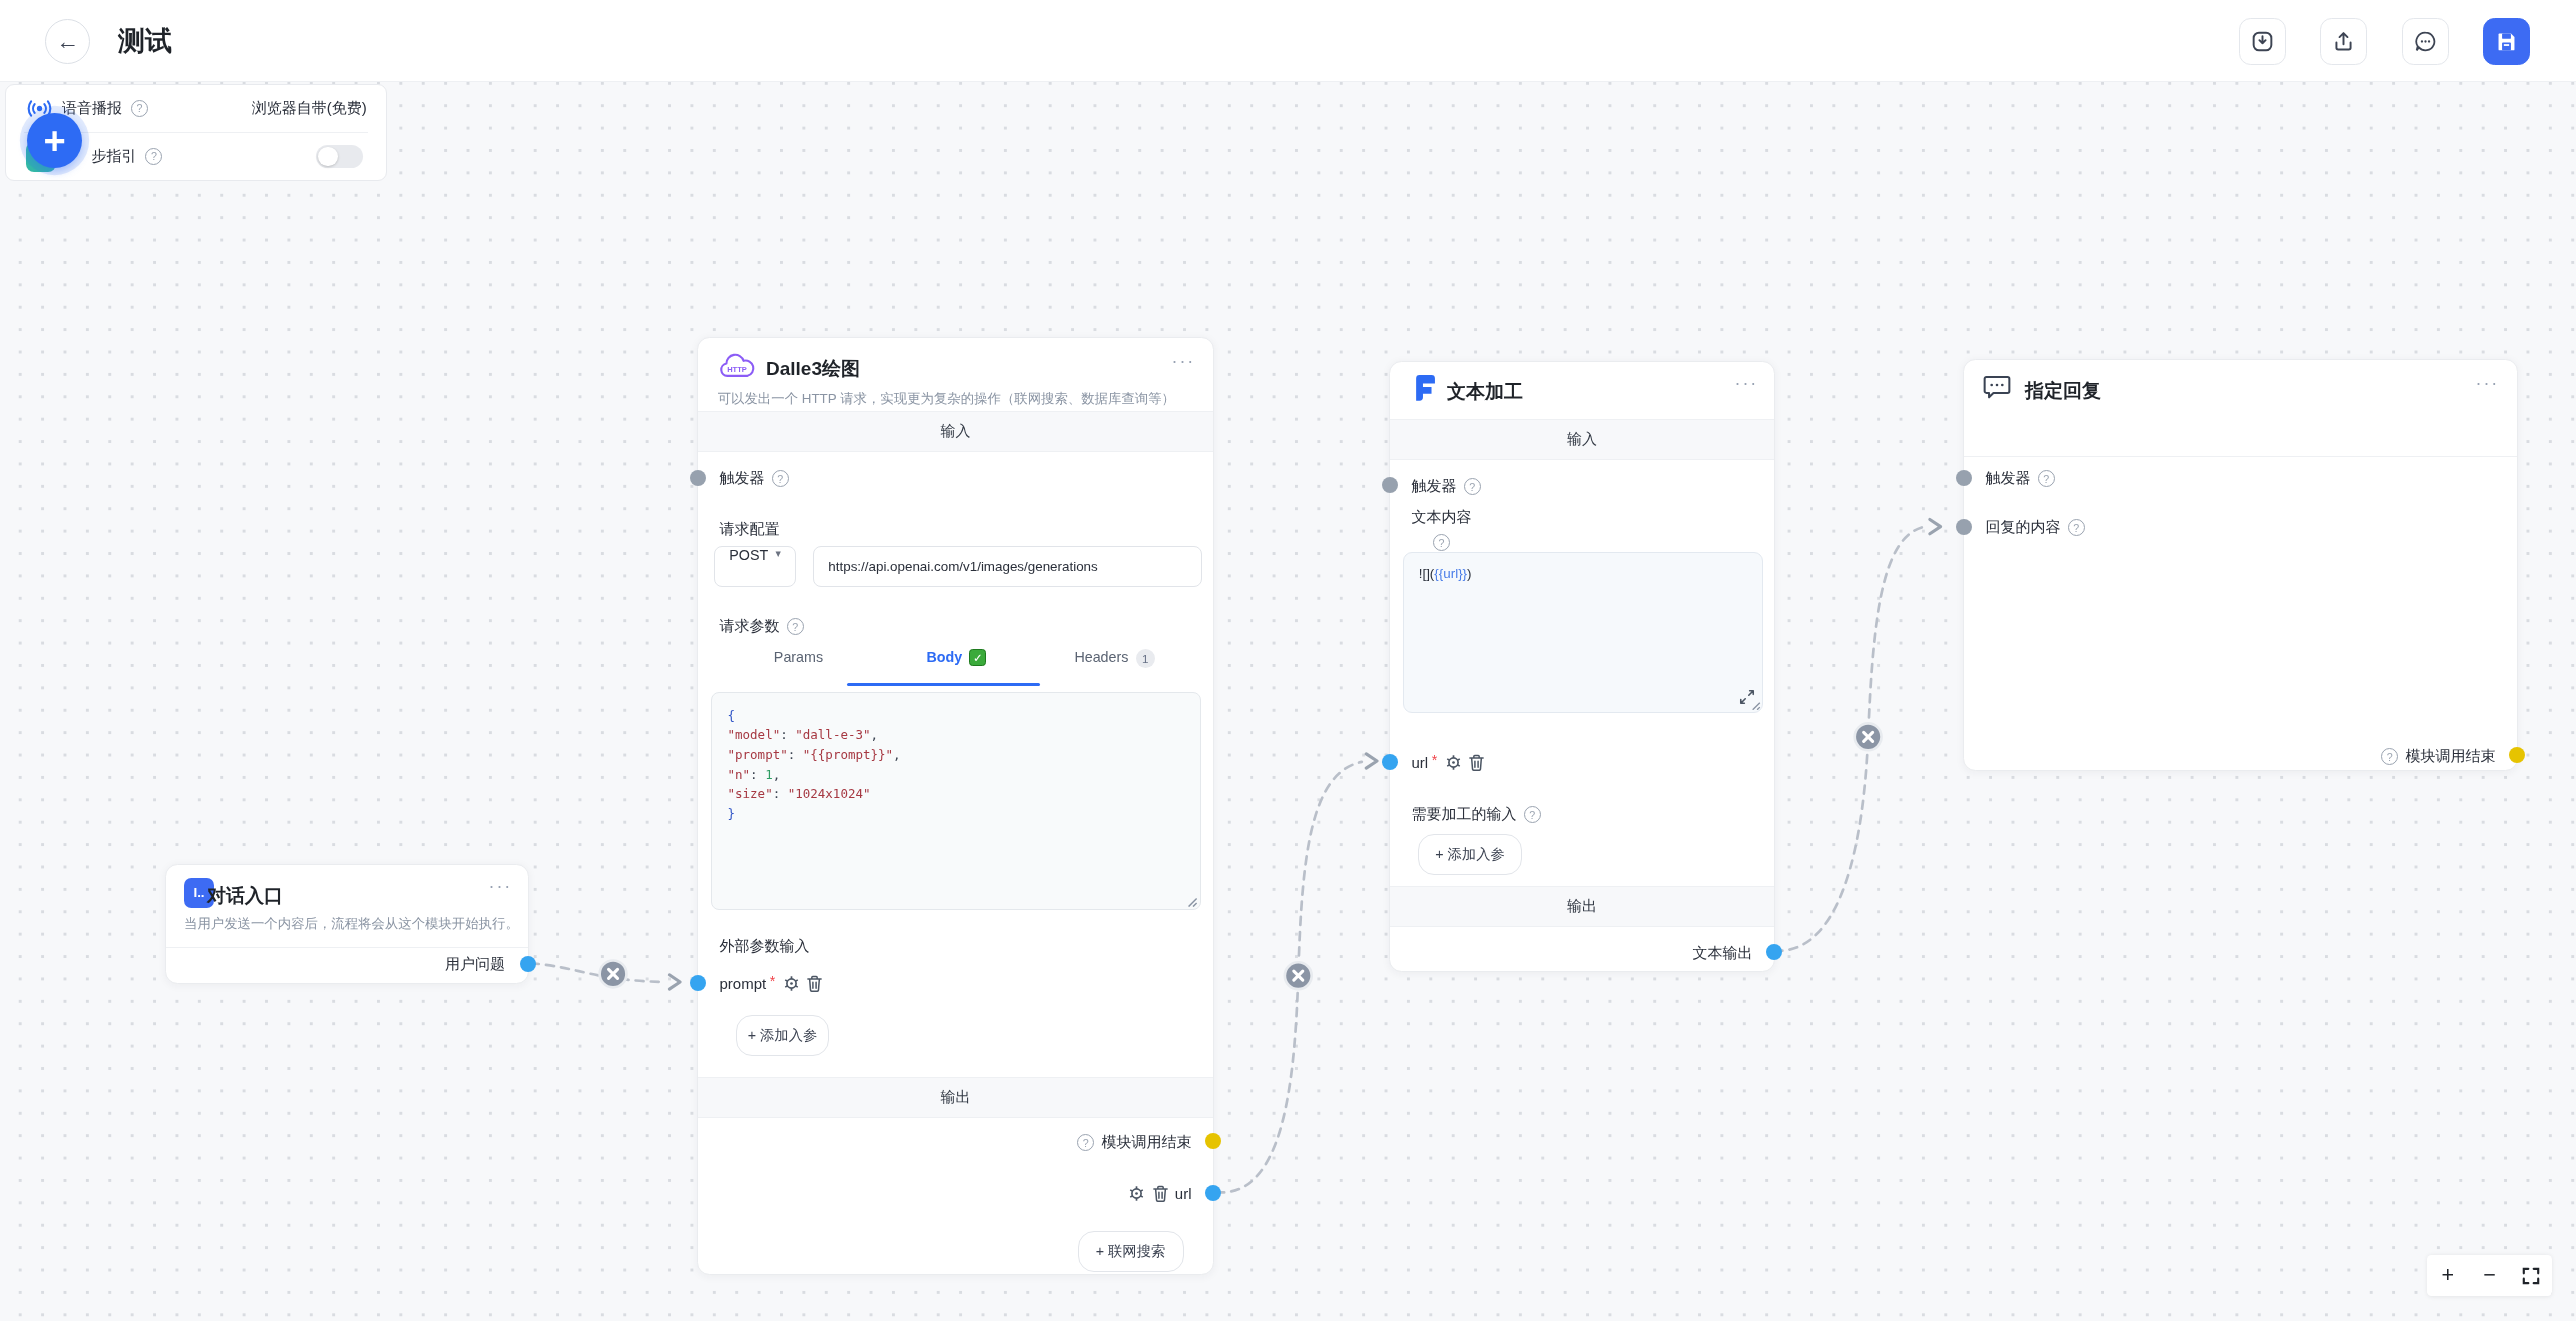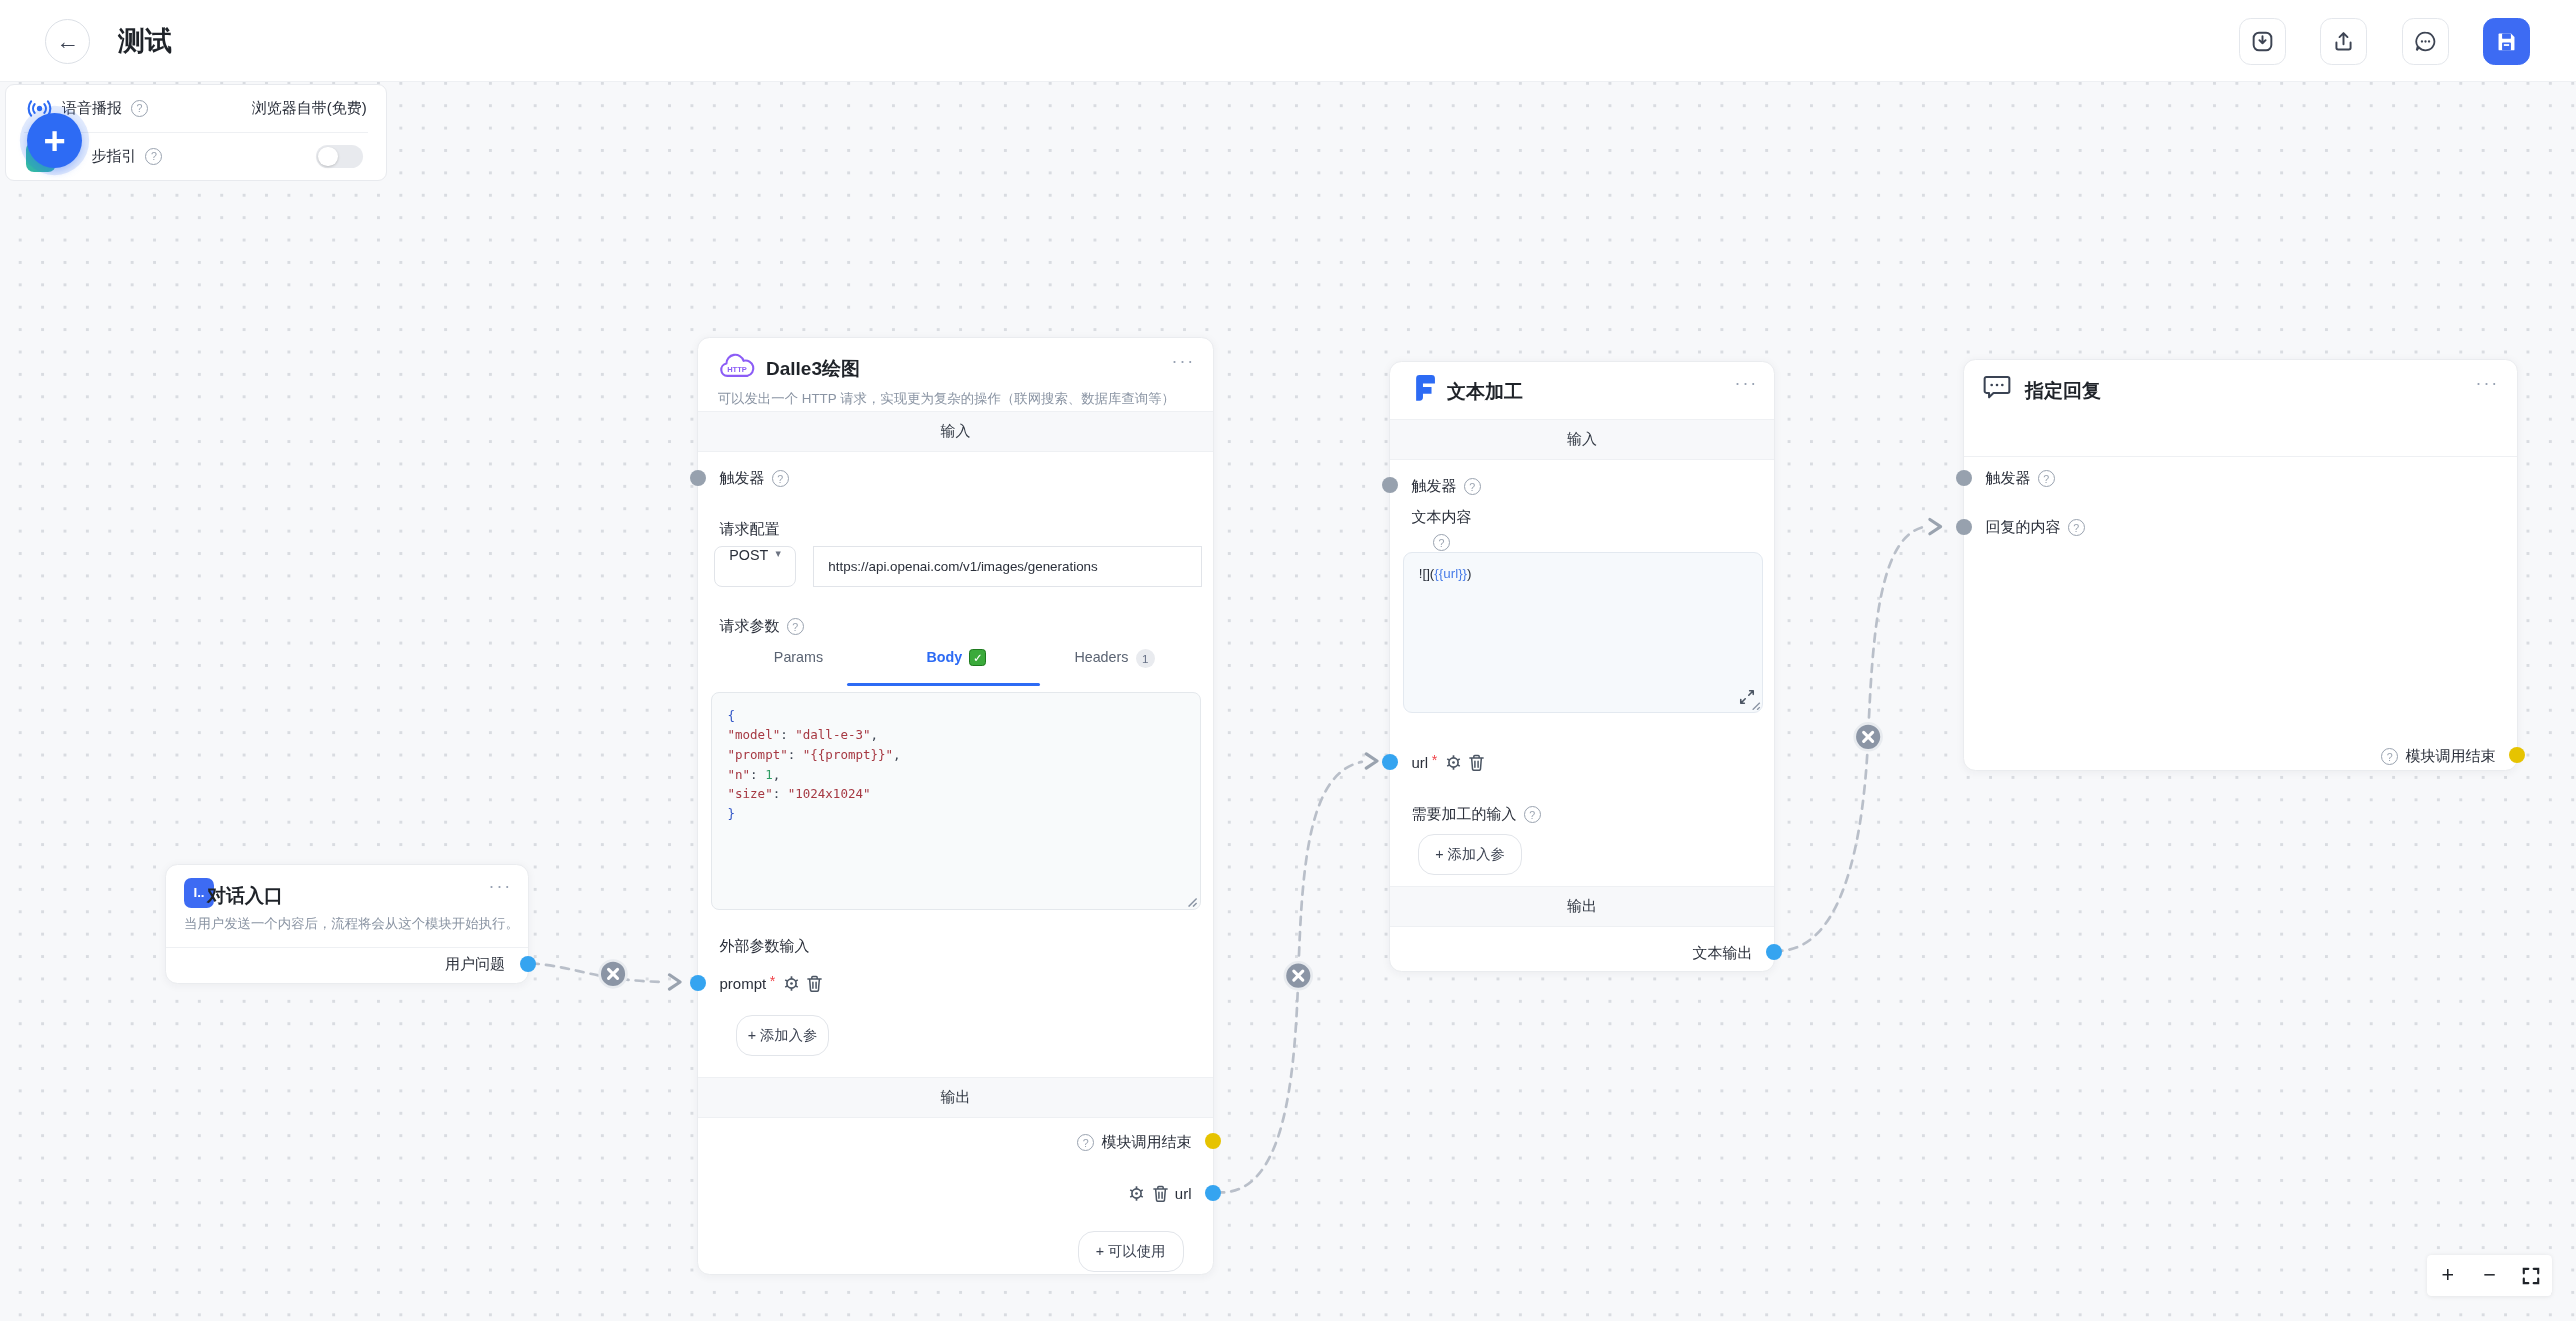--- a/index.html
+++ b/index.html
@@ -49,21 +49,21 @@
   .port.yellow { background:#E6C300; }
   .hdivider { position:absolute; left:0; width:100%; height:0.9px; background:#EEF0F3; }
   .ghost-btn { position:absolute; border:0.9px solid #E2E5EA; border-radius:16px; background:#fff; display:flex; align-items:center; justify-content:center; font-size:14.3px; color:#3A4150; cursor:pointer; white-space:nowrap; }
   .icon-btn { display:inline-flex; cursor:pointer; }
   .editor { position:absolute; background:#F6F9FC; border:0.9px solid #E3E9F0; border-radius:9px; font-size:13.4px; color:#2A2F3A; padding:12.5px 14.3px; cursor:text; }
   .expand-handle { position:absolute; right:7.2px; bottom:7.2px; cursor:pointer; }
   .resize-lines { position:absolute; right:1.8px; bottom:1.8px; }
 
   
   .select-box { position:absolute; border:0.9px solid #E1E4E9; border-radius:8px; background:#fff; display:flex; align-items:flex-start; justify-content:center; gap:7.2px; font-size:14.3px; color:#2A2F3A; cursor:pointer; }
-  .url-input { position:absolute; border:0.9px solid #E1E4E9; border-radius:0; background:#fff; font-size:13.4px; color:#2A2F3A; padding:0 14.3px; font-family:"Liberation Sans","DejaVu Sans",sans-serif; }
+  .url-input { position:absolute; border:0.9px solid #E1E4E9; border-radius:8px; background:#fff; font-size:13.4px; color:#2A2F3A; padding:0 14.3px; font-family:"Liberation Sans","DejaVu Sans",sans-serif; }
   .tabs { position:absolute; display:flex; }
   .tab { flex:1; text-align:center; font-size:14.3px; color:#5A6372; cursor:pointer; display:flex; align-items:flex-start; justify-content:center; gap:7.2px; }
   .tab.active { color:#2D6BF4; font-weight:bold; }
   .tab-underline { position:absolute; height:2.7px; background:#2D6BF4; border-radius:1.8px; }
   .check-box { width:17px; height:17px; background:#3BAA3B; border:1.3px solid #1E7A1E; border-radius:3.6px; color:#fff; font-size:11.6px; display:inline-flex; align-items:center; justify-content:center; }
   .badge { width:19px; height:19px; border-radius:50%; background:#E9EBEF; color:#667085; font-size:11.6px; display:inline-flex; align-items:center; justify-content:center; }
   .codeblock { position:absolute; background:#F8FAFB; border:0.9px solid #E4E8EC; border-radius:8px; padding:12.5px 16px; font-family:"DejaVu Sans Mono","Liberation Mono",monospace; font-size:12.5px; line-height:19.7px; cursor:text; }
   .tok-b { color:#2F54C6; } .tok-s { color:#A63842; } .tok-n { color:#2E9D63; } .tok-p { color:#3B4351; }
   .var { color:#4A7DE8; }
   .placeholder-text { color:#9AA3B0; white-space:pre-line; line-height:20.6px; }
@@ -273,21 +273,21 @@
           <circle cx="10" cy="10" r="5.4" fill="#fff" stroke="#4B5563" stroke-width="2"></circle>
           <circle cx="10" cy="10" r="1.6" fill="#4B5563"></circle>
         </svg>
       <svg class="icon-btn" width="15" height="17" viewBox="0 0 17 19">
           <path d="M1 4.5 h15 M5.5 4.5 V2.5 a1 1 0 0 1 1-1 h4 a1 1 0 0 1 1 1 V4.5 M3 4.5 l1 12.5 a1.5 1.5 0 0 0 1.5 1.3 h6 a1.5 1.5 0 0 0 1.5-1.3 l1-12.5 M6.7 8 v7 M10.3 8 v7" fill="none" stroke="#4B5563" stroke-width="1.7" stroke-linecap="round"></path>
         </svg>
       <span>url</span>
     </div>
     <div class="port blue" style="right:-8px; top:847px;"></div>
 
-    <div class="ghost-btn" style="right:29.5px; top:893px; width:106px; height:41px;">+  可以使用</div>
+    <div class="ghost-btn" style="right:29.5px; top:893px; width:106px; height:41px;">+  联网搜索</div>
   </div>
 
   <div class="node" style="left:1389px; top:279px; width:386px; height:611px;">
     <div style="position:absolute; left:18px; top:10.7px; width:32px; height:32px; display:flex; align-items:center; justify-content:center;">
       <svg width="27" height="27" viewBox="0 0 30 30">
           <path d="M6 4 a4 4 0 0 1 4-4 h14 a4 4 0 0 1 4 4 v6 h-14 v4 h10 v8 h-10 v4 a4 4 0 0 1 -4 4 h-4 Z" fill="#2D6BF4" transform="scale(0.95)"></path>
         </svg>
     </div>
     <div class="node-title" style="left:57px; top:17px;">文本加工</div>
     <div class="more" style="right:16px; top:10.7px;">···</div>

